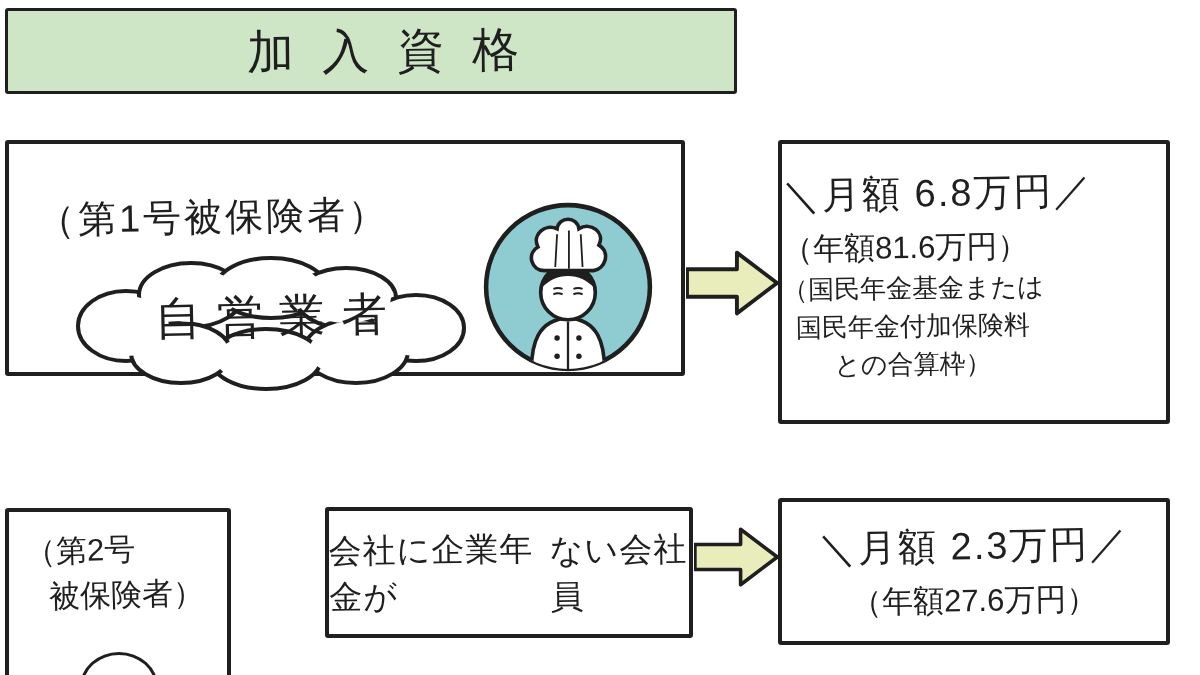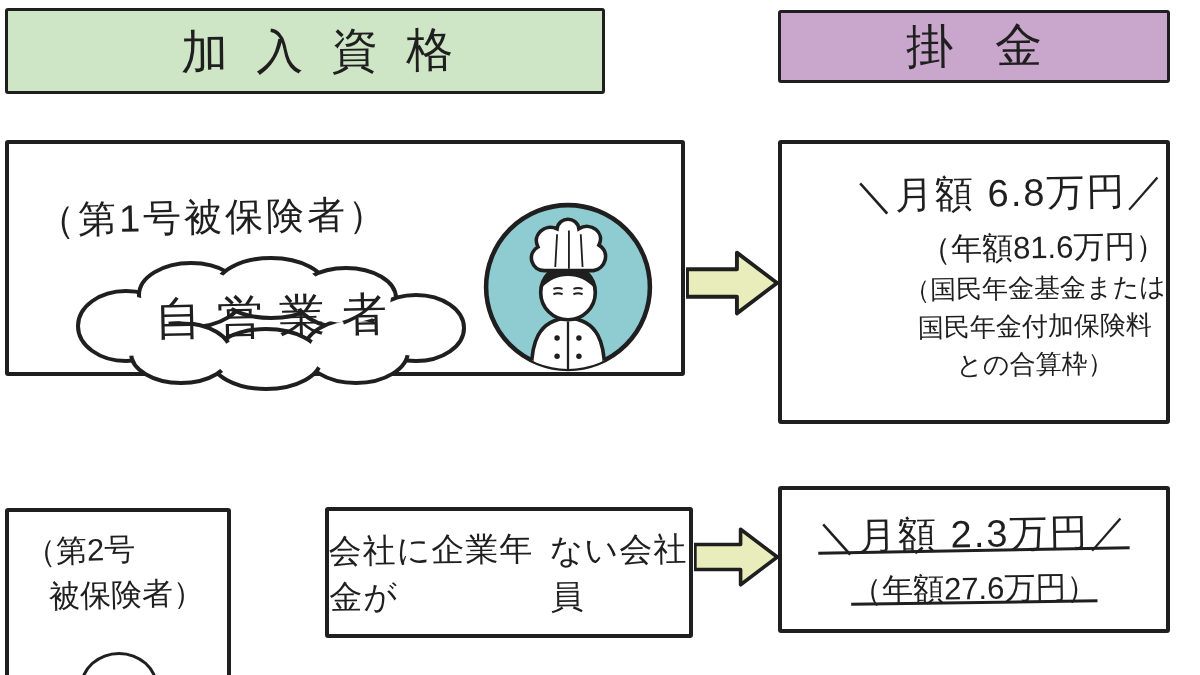--- a/index.html
+++ b/index.html
@@ -10,29 +10,29 @@
     font-family:"Liberation Sans","DejaVu Sans",sans-serif;
   }
   .box {
     position:absolute; background:#ffffff;
     border:4px solid #1f1f1f; border-radius:3px;
   }
   .header-box {
     display:flex; align-items:center; justify-content:center;
     border-width:3px;
   }
-  .header-green { left:5px; top:8px; width:600px; height:86px; background:#cfe6c6;padding-left:24px; }
+  .header-green { left:5px; top:8px; width:732px; height:86px; background:#cfe6c6;padding-left:24px; }
   .header-purple { left:778px; top:10px; width:392px; height:73px; background:#c9a6cb; }
   .header-text { font-size:47px; letter-spacing:28px; padding-left:28px; transform:rotate(-0.6deg); }
   .header-text.short { letter-spacing:42px; padding-left:42px; }
 
   
   .row1-left  { left:5px;   top:140px; width:680px; height:236px; }
   .row1-right { left:778px; top:140px; width:392px; height:284px;
-                display:flex; flex-direction:column; align-items:flex-end; padding-top:24px; }
+                display:flex; flex-direction:column; align-items:flex-start; padding-top:24px; }
   .insured-type-1 { position:absolute; left:28px; top:48px; font-size:38px; letter-spacing:3px; transform:rotate(-1deg); }
   .cloud-wrap { position:absolute; left:60px; top:104px; width:404px; height:150px; }
   .cloud-wrap svg { position:absolute; inset:0; width:100%; height:100%; }
   .cloud-text { position:absolute; left:0; top:38px; width:100%; text-align:center;
                 font-size:46px; letter-spacing:16px; padding-left:16px; transform:rotate(-1.2deg); }
   .chef-wrap { position:absolute; left:468px; top:52px; width:182px; height:182px; }
 
   .amt-line1 { font-size:38px; letter-spacing:2px; transform:rotate(-1deg); }
   .amt-line2 { font-size:31px; margin-top:8px; transform:rotate(-0.8deg); }
   .note-line { font-size:26px; line-height:38px; transform:rotate(-0.8deg); }
@@ -43,37 +43,34 @@
   .arrow-1 { left:686px; top:247px; width:94px; height:72px; }
   .arrow-2 { left:694px; top:522px; width:86px; height:70px; }
 
   
   .row2-insured { left:5px; top:508px; width:226px; height:185px; }
   .insured-type-2a { position:absolute; left:16px; top:18px; font-size:31px; transform:rotate(-1.5deg); }
   .insured-type-2b { position:absolute; left:40px; top:62px; font-size:31px; transform:rotate(-1.5deg); }
   .row2-middle { left:325px; top:507px; width:368px; height:131px;
                  display:flex; align-items:center; justify-content:center; }
   .elig-line { font-size:33px; line-height:46px; letter-spacing:1px; transform:rotate(-0.8deg); }
-  .row2-right { left:778px; top:486px; width:392px; height:147px;
-                display:flex; flex-direction:column; align-items:center; justify-content:center;text-decoration:underline; }
+  .row2-right { left:778px; top:498px; width:392px; height:147px;
+                display:flex; flex-direction:column; align-items:center; justify-content:center; }
 
   
   .cloud-partial { position:absolute; left:80px; top:652px; width:78px; height:70px;
                    background:#fff; border:3px solid #1f1f1f; border-radius:50%; }
 </style>
 </head>
 <body>
 
 <div class="canvas">
 
   <div class="box header-box header-green">
     <span class="header-text">加入資格</span>
-  </div>
-  <div class="box header-box header-purple">
-    <span class="header-text short">掛金</span>
   </div>
 
   <div class="box row1-left">
     <div class="insured-type-1">（第1号被保険者）</div>
 
     <div class="cloud-wrap">
       <svg viewBox="0 0 404 150">
         <g stroke="#1f1f1f" stroke-width="4" fill="#ffffff">
           <ellipse cx="57" cy="78" rx="48" ry="35"></ellipse>
           <ellipse cx="122" cy="47" rx="52" ry="32"></ellipse>

